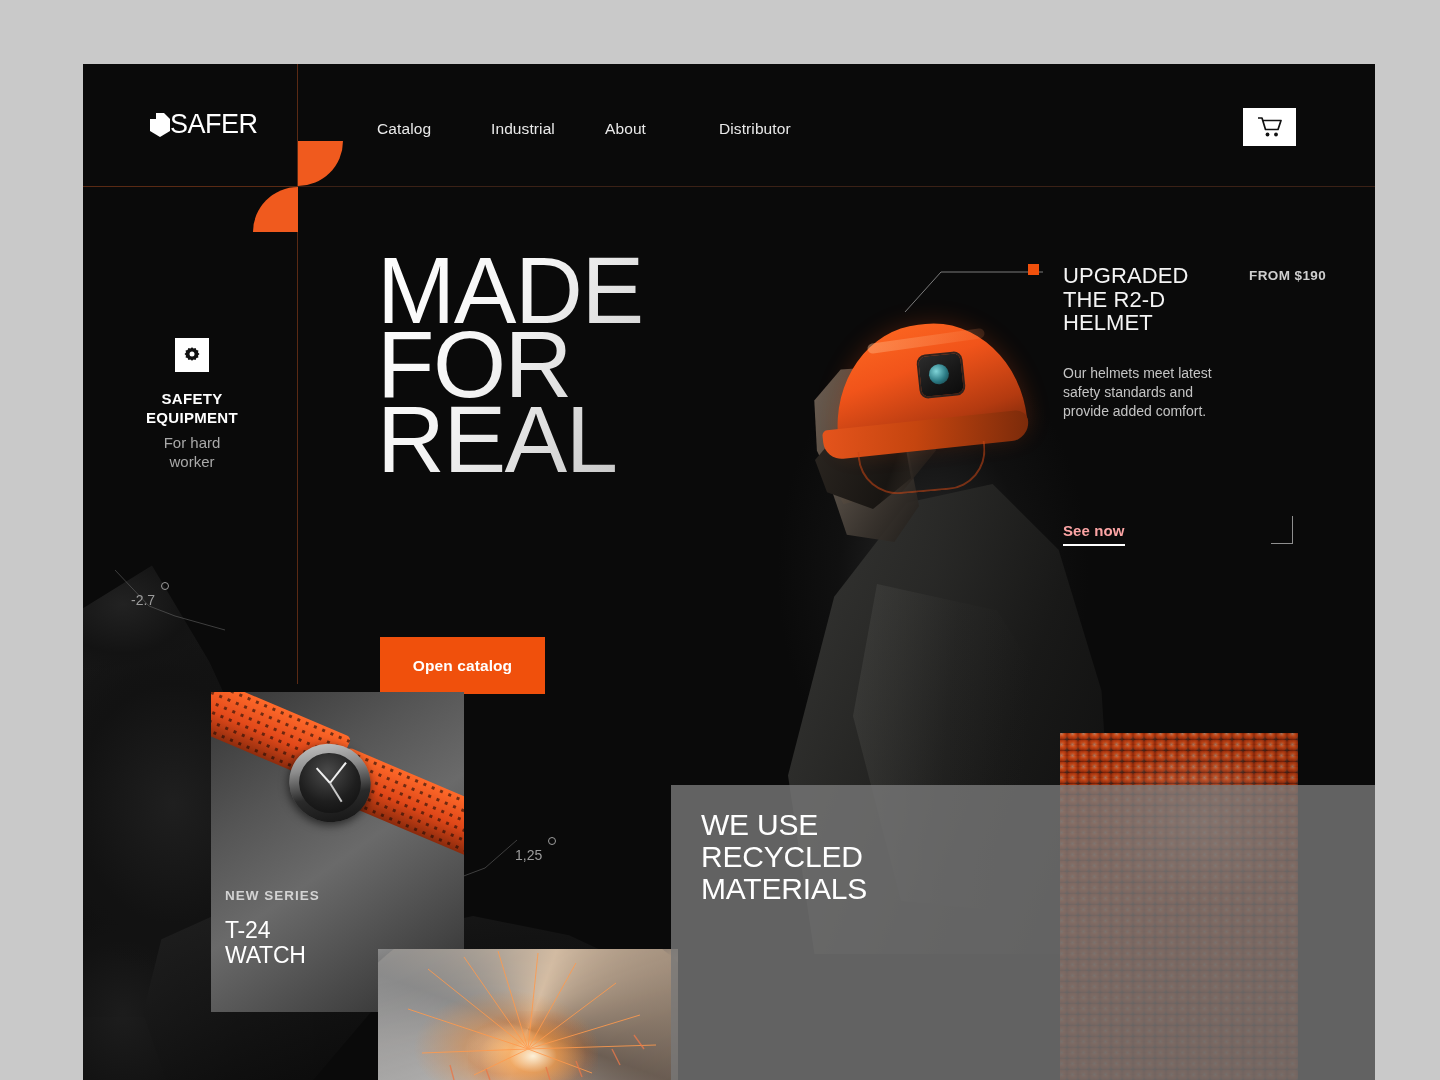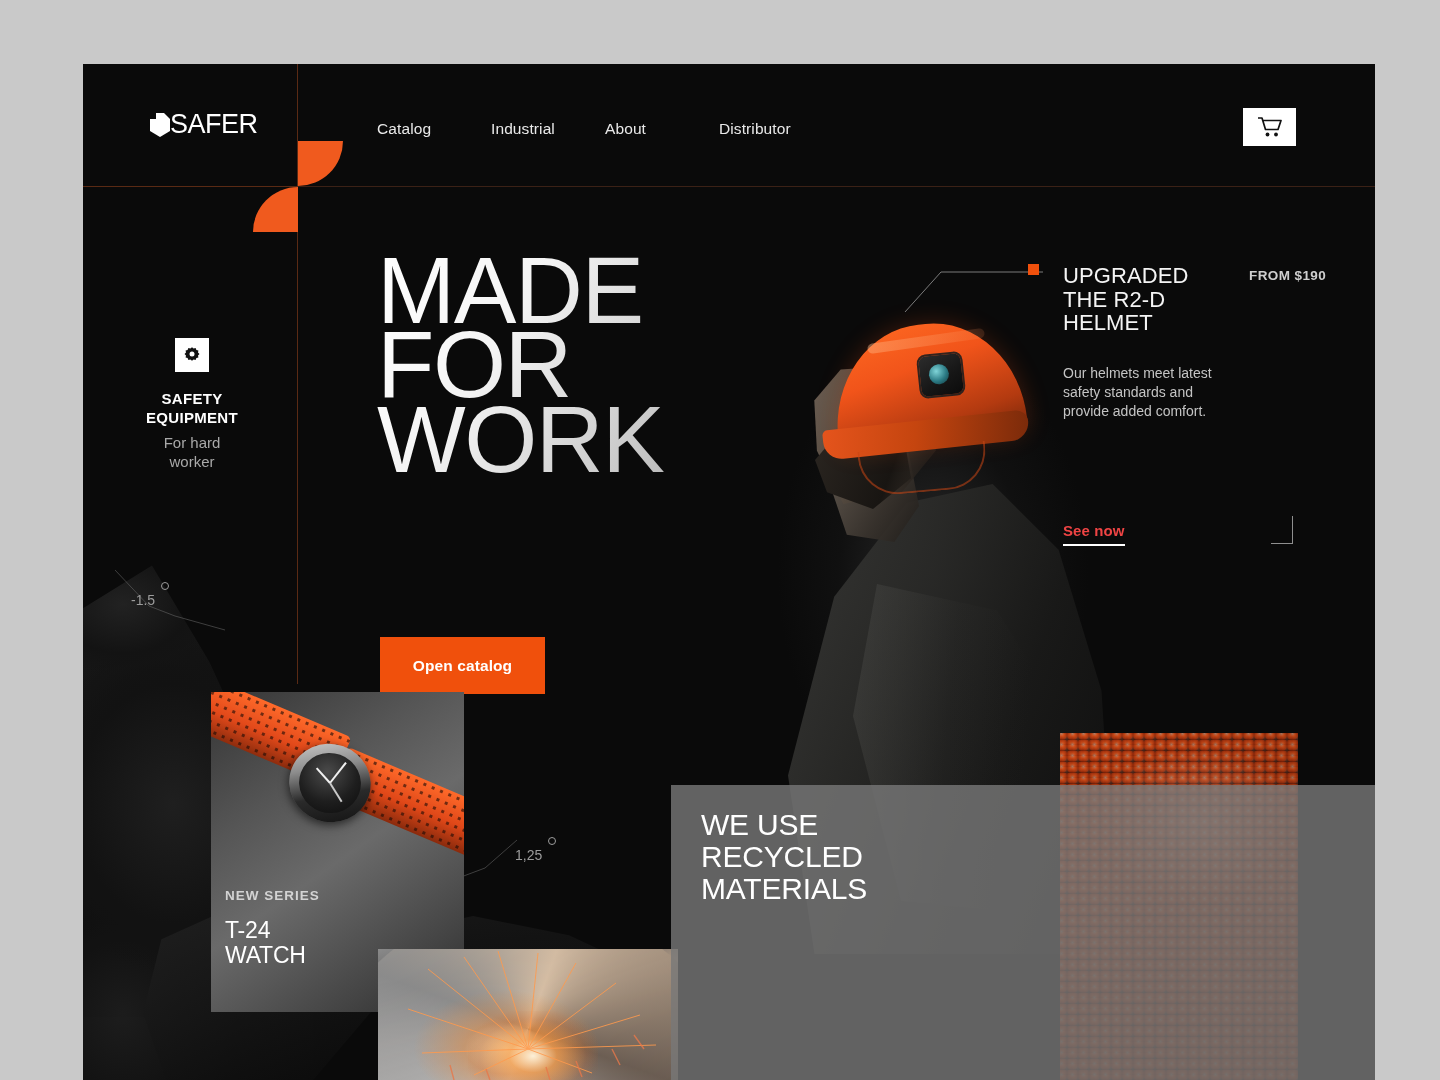--- a/index.html
+++ b/index.html
@@ -198,21 +198,21 @@
   .prod-price {
     position:absolute; left:1144px; top:204px;
     color:#cfcfcf; font-size:13.5px; font-weight:700; letter-spacing:.4px;padding-left:22px;
   }
   .prod-desc {
     position:absolute; left:980px; top:300px; width:175px;
     color:#c4c4c4; font-size:14px; line-height:1.37; font-weight:400;
   }
   .see-now {
     position:absolute; left:980px; top:458px;
-    color:#ef4444; font-size:15px; font-weight:700; letter-spacing:.1px;
+    color:#fca5a5; font-size:15px; font-weight:700; letter-spacing:.1px;
     border-bottom:2px solid #fff; padding-bottom:5px; cursor:pointer;
   }
   .corner-bracket {
     position:absolute; left:1188px; top:452px; width:22px; height:28px;
     border-right:1.5px solid #8f8f8f; border-bottom:1.5px solid #8f8f8f;
   }
   .pointer-line { position:absolute; left:820px; top:190px; }
   .pointer-dot {
     position:absolute; left:945px; top:200px; width:11px; height:11px; background:#f0500c;
   }
@@ -418,27 +418,27 @@
     <div>EQUIPMENT</div>
   </div>
   <div class="promo-sub">
     <div>For hard</div>
     <div>worker</div>
   </div>
 
   <div class="headline">
     <div>MADE</div>
     <div>FOR</div>
-    <div>WORK</div>
+    <div>REAL</div>
   </div>
 
   <button class="catalog-btn">Open catalog</button>
 
   <div class="ann" style="left:48px; top:528px;">
-    <span>-1.5</span><span class="deg"></span>
+    <span>-2.7</span><span class="deg"></span>
   </div>
   <div class="ann" style="left:432px; top:783px;">
     <span>1,25</span><span class="deg"></span>
   </div>
 
   <div class="prod-title">
     <div>UPGRADED</div>
     <div>THE R2-D</div>
     <div>HELMET</div>
   </div>

